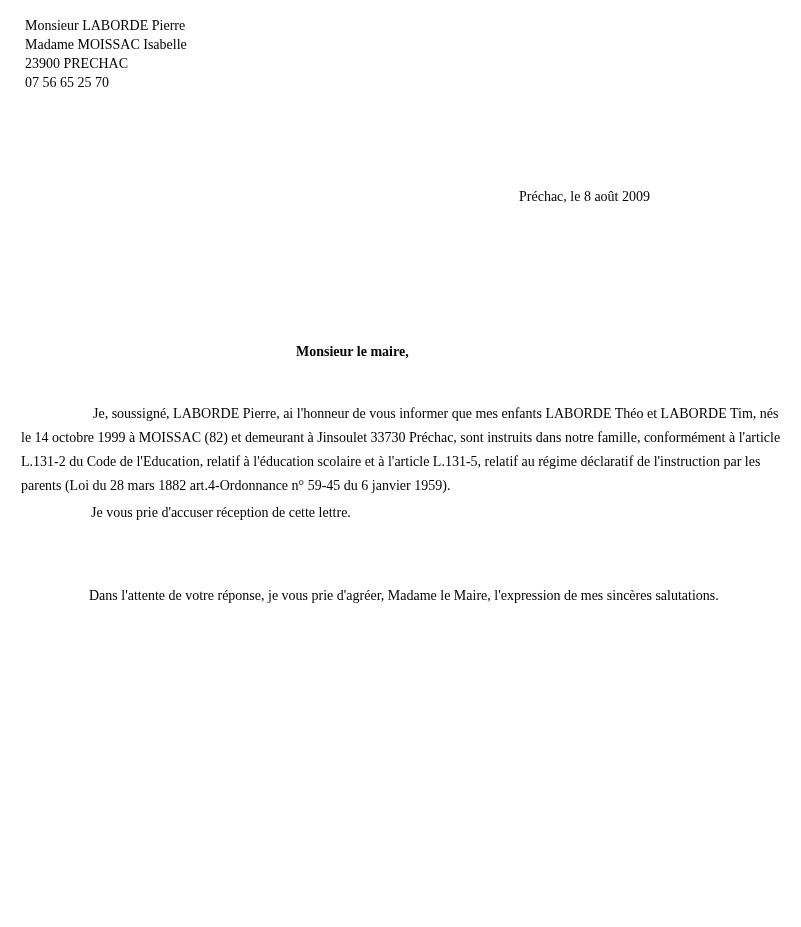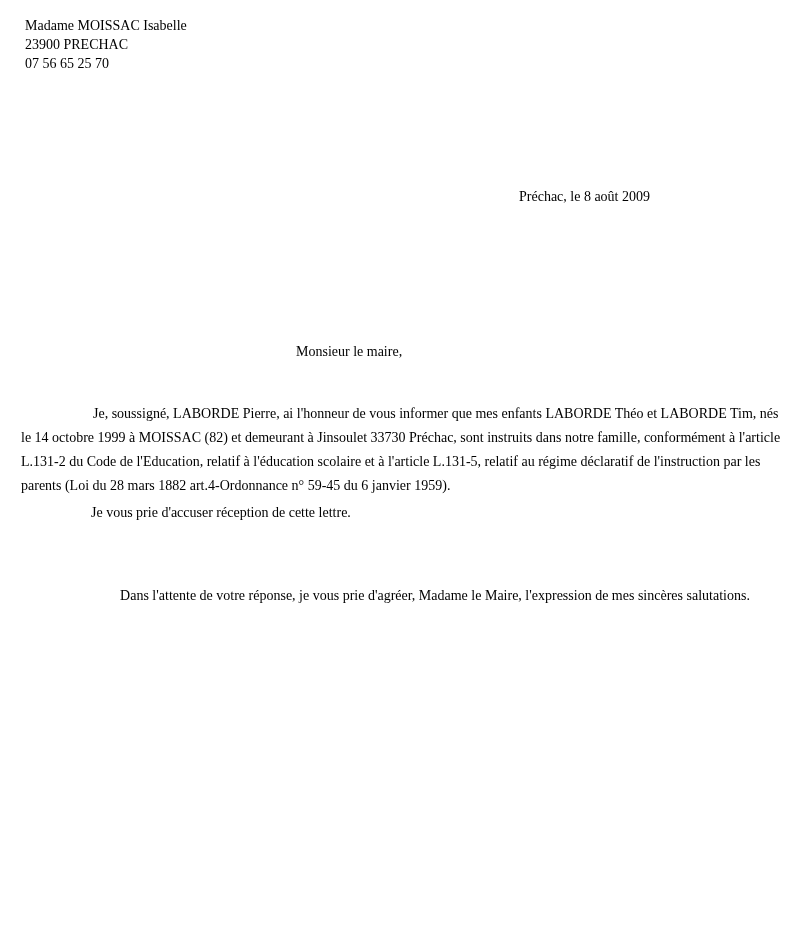--- a/index.html
+++ b/index.html
@@ -29,20 +29,21 @@
       top: 187px;
       line-height: 19px;
       white-space: nowrap;
     }
     .salutation {
       position: absolute;
       left: 296px;
       top: 342px;
       line-height: 19px;
       white-space: nowrap;
+      font-weight: bold;
     }
     .para {
       position: absolute;
       left: 21px;
       width: 760px;
       line-height: 24px;
       font-family: Liberation Serif, serif;
     }
     .para1 {
       top: 402px;
@@ -50,27 +51,27 @@
     }
     .para2 {
       top: 501px;
       text-indent: 70px;
       white-space: nowrap;
     }
     .para3 {
       top: 584px;
       text-indent: 68px;
       white-space: nowrap;
-      text-align: center;
     }
   </style>
 </head>
 <body>
 
 <div class="sender">
+  <div>Monsieur LABORDE Pierre</div>
   <div>Madame MOISSAC Isabelle</div>
   <div>23900 PRECHAC</div>
   <div>07 56 65 25 70</div>
 </div>
 
 <div class="date">Préchac, le 8 août 2009</div>
 
 <div class="salutation">Monsieur le maire,</div>
 
 <div class="para para1">Je, soussigné, LABORDE Pierre, ai l'honneur de vous informer que mes enfants LABORDE Théo et LABORDE Tim, nés le 14 octobre 1999 à MOISSAC (82) et demeurant à Jinsoulet 33730 Préchac, sont instruits dans notre famille, conformément à l'article L.131-2 du Code de l'Education, relatif à l'éducation scolaire et à l'article L.131-5, relatif au régime déclaratif de l'instruction par les parents (Loi du 28 mars 1882 art.4-Ordonnance n° 59-45 du 6 janvier 1959).</div>

